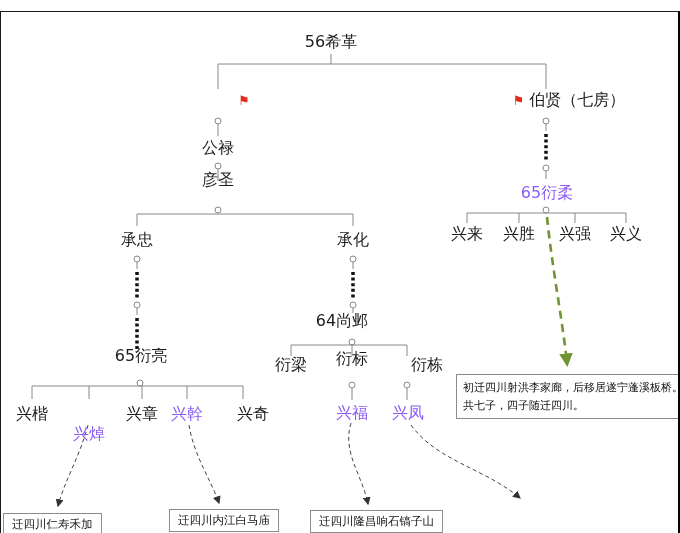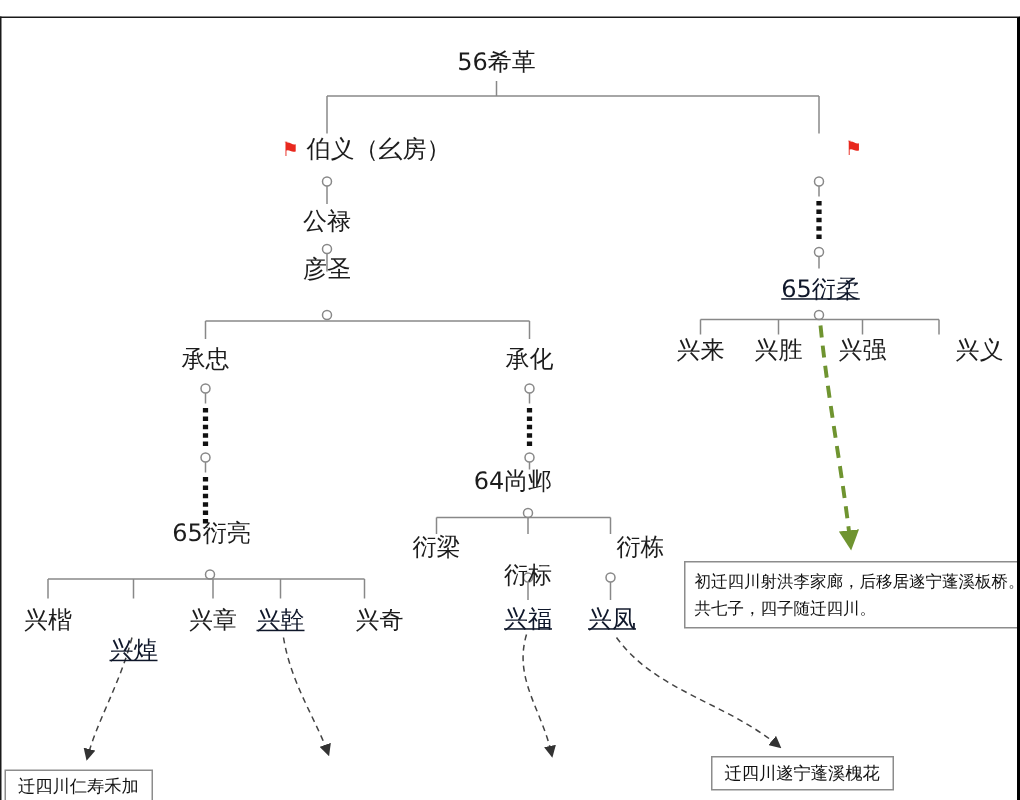--- a/index.html
+++ b/index.html
@@ -8,21 +8,21 @@
     border:1px solid #1a1a1a;border-right:2px solid #000;border-bottom:4px solid #000;
     box-sizing:border-box;overflow:hidden;
     font-family:"DejaVu Sans","Liberation Sans",sans-serif;
     margin-top:11px;
   }
   svg.lines{position:absolute;left:0;top:0;width:680px;height:533px;}
   .node{
     position:absolute;transform:translate(-50%,-50%);
     font-size:16px;color:#1c1c1c;white-space:nowrap;line-height:1.15;
   }
-  .node.red{color:#0f172a;text-decoration:underline;}
+  .node.red{color:#8b5cf6;}
   .flaggroup{display:flex;align-items:center;gap:5px;}
   .flag{color:#e8281e;font-size:13px;line-height:1;}
   .mbox{
     position:absolute;border:1px solid #8c8c8c;background:#fff;
     padding:3px 8px;font-size:11.5px;color:#111;white-space:nowrap;line-height:1.3;
   }
   .note{
     position:absolute;left:455px;top:362px;border:1px solid #8c8c8c;background:#fff;
     padding:4px 6px;font-size:11px;color:#111;line-height:1.6;white-space:nowrap;
   }
@@ -123,53 +123,54 @@
       <path d="M188,413 C193,444 210,468 218,491" marker-end="url(#arrB)"></path>
       <path d="M350,411 C341,441 361,462 367,492" marker-end="url(#arrB)"></path>
       <path d="M410,413 C436,449 483,456 519,486" marker-end="url(#arrB)"></path>
     </g>
   </svg>
 
   <div class="node" style="left:330px;top:30px">56希革</div>
 
   <div class="node flaggroup" style="left:243px;top:88px">
     <span class="flag">⚑</span>
-    <span>伯义（幺房）</span>
   </div>
   <div class="node flaggroup" style="left:568px;top:88px">
     <span class="flag">⚑</span>
+    <span>伯贤（七房）</span>
   </div>
 
   <div class="node" style="left:217px;top:136px">公禄</div>
   <div class="node" style="left:217px;top:168px">彦圣</div>
   <div class="node" style="left:136px;top:228px">承忠</div>
   <div class="node" style="left:352px;top:228px">承化</div>
 
   <div class="node red" style="left:546px;top:181px">65衍柔</div>
   <div class="node" style="left:466px;top:222px">兴来</div>
   <div class="node" style="left:518px;top:222px">兴胜</div>
   <div class="node" style="left:574px;top:222px">兴强</div>
-  <div class="node" style="left:652px;top:222px">兴义</div>
+  <div class="node" style="left:625px;top:222px">兴义</div>
 
   <div class="node" style="left:341px;top:309px">64尚邺</div>
   <div class="node" style="left:290px;top:353px">衍梁</div>
-  <div class="node" style="left:351px;top:372px">衍标</div>
+  <div class="node" style="left:351px;top:347px">衍标</div>
   <div class="node" style="left:426px;top:353px">衍栋</div>
 
   <div class="node" style="left:140px;top:344px">65衍亮</div>
   <div class="node" style="left:31px;top:402px">兴楷</div>
   <div class="node red" style="left:88px;top:422px">兴焯</div>
   <div class="node" style="left:141px;top:402px">兴章</div>
   <div class="node red" style="left:186px;top:402px">兴幹</div>
   <div class="node" style="left:252px;top:402px">兴奇</div>
 
   <div class="node red" style="left:351px;top:401px">兴福</div>
   <div class="node red" style="left:407px;top:401px">兴凤</div>
 
   <div class="note">
     <div>初迁四川射洪李家廊，后移居遂宁蓬溪板桥。</div>
     <div>共七子，四子随迁四川。</div>
   </div>
 
   <div class="mbox" style="left:2px;top:501px">迁四川仁寿禾加</div>
-  <div class="mbox" style="left:473px;top:492px">迁四川遂宁蓬溪槐花</div>
+  <div class="mbox" style="left:168px;top:497px">迁四川内江白马庙</div>
+  <div class="mbox" style="left:309px;top:498px">迁四川隆昌响石镐子山</div>
 
 </div>
 
 </body></html>

